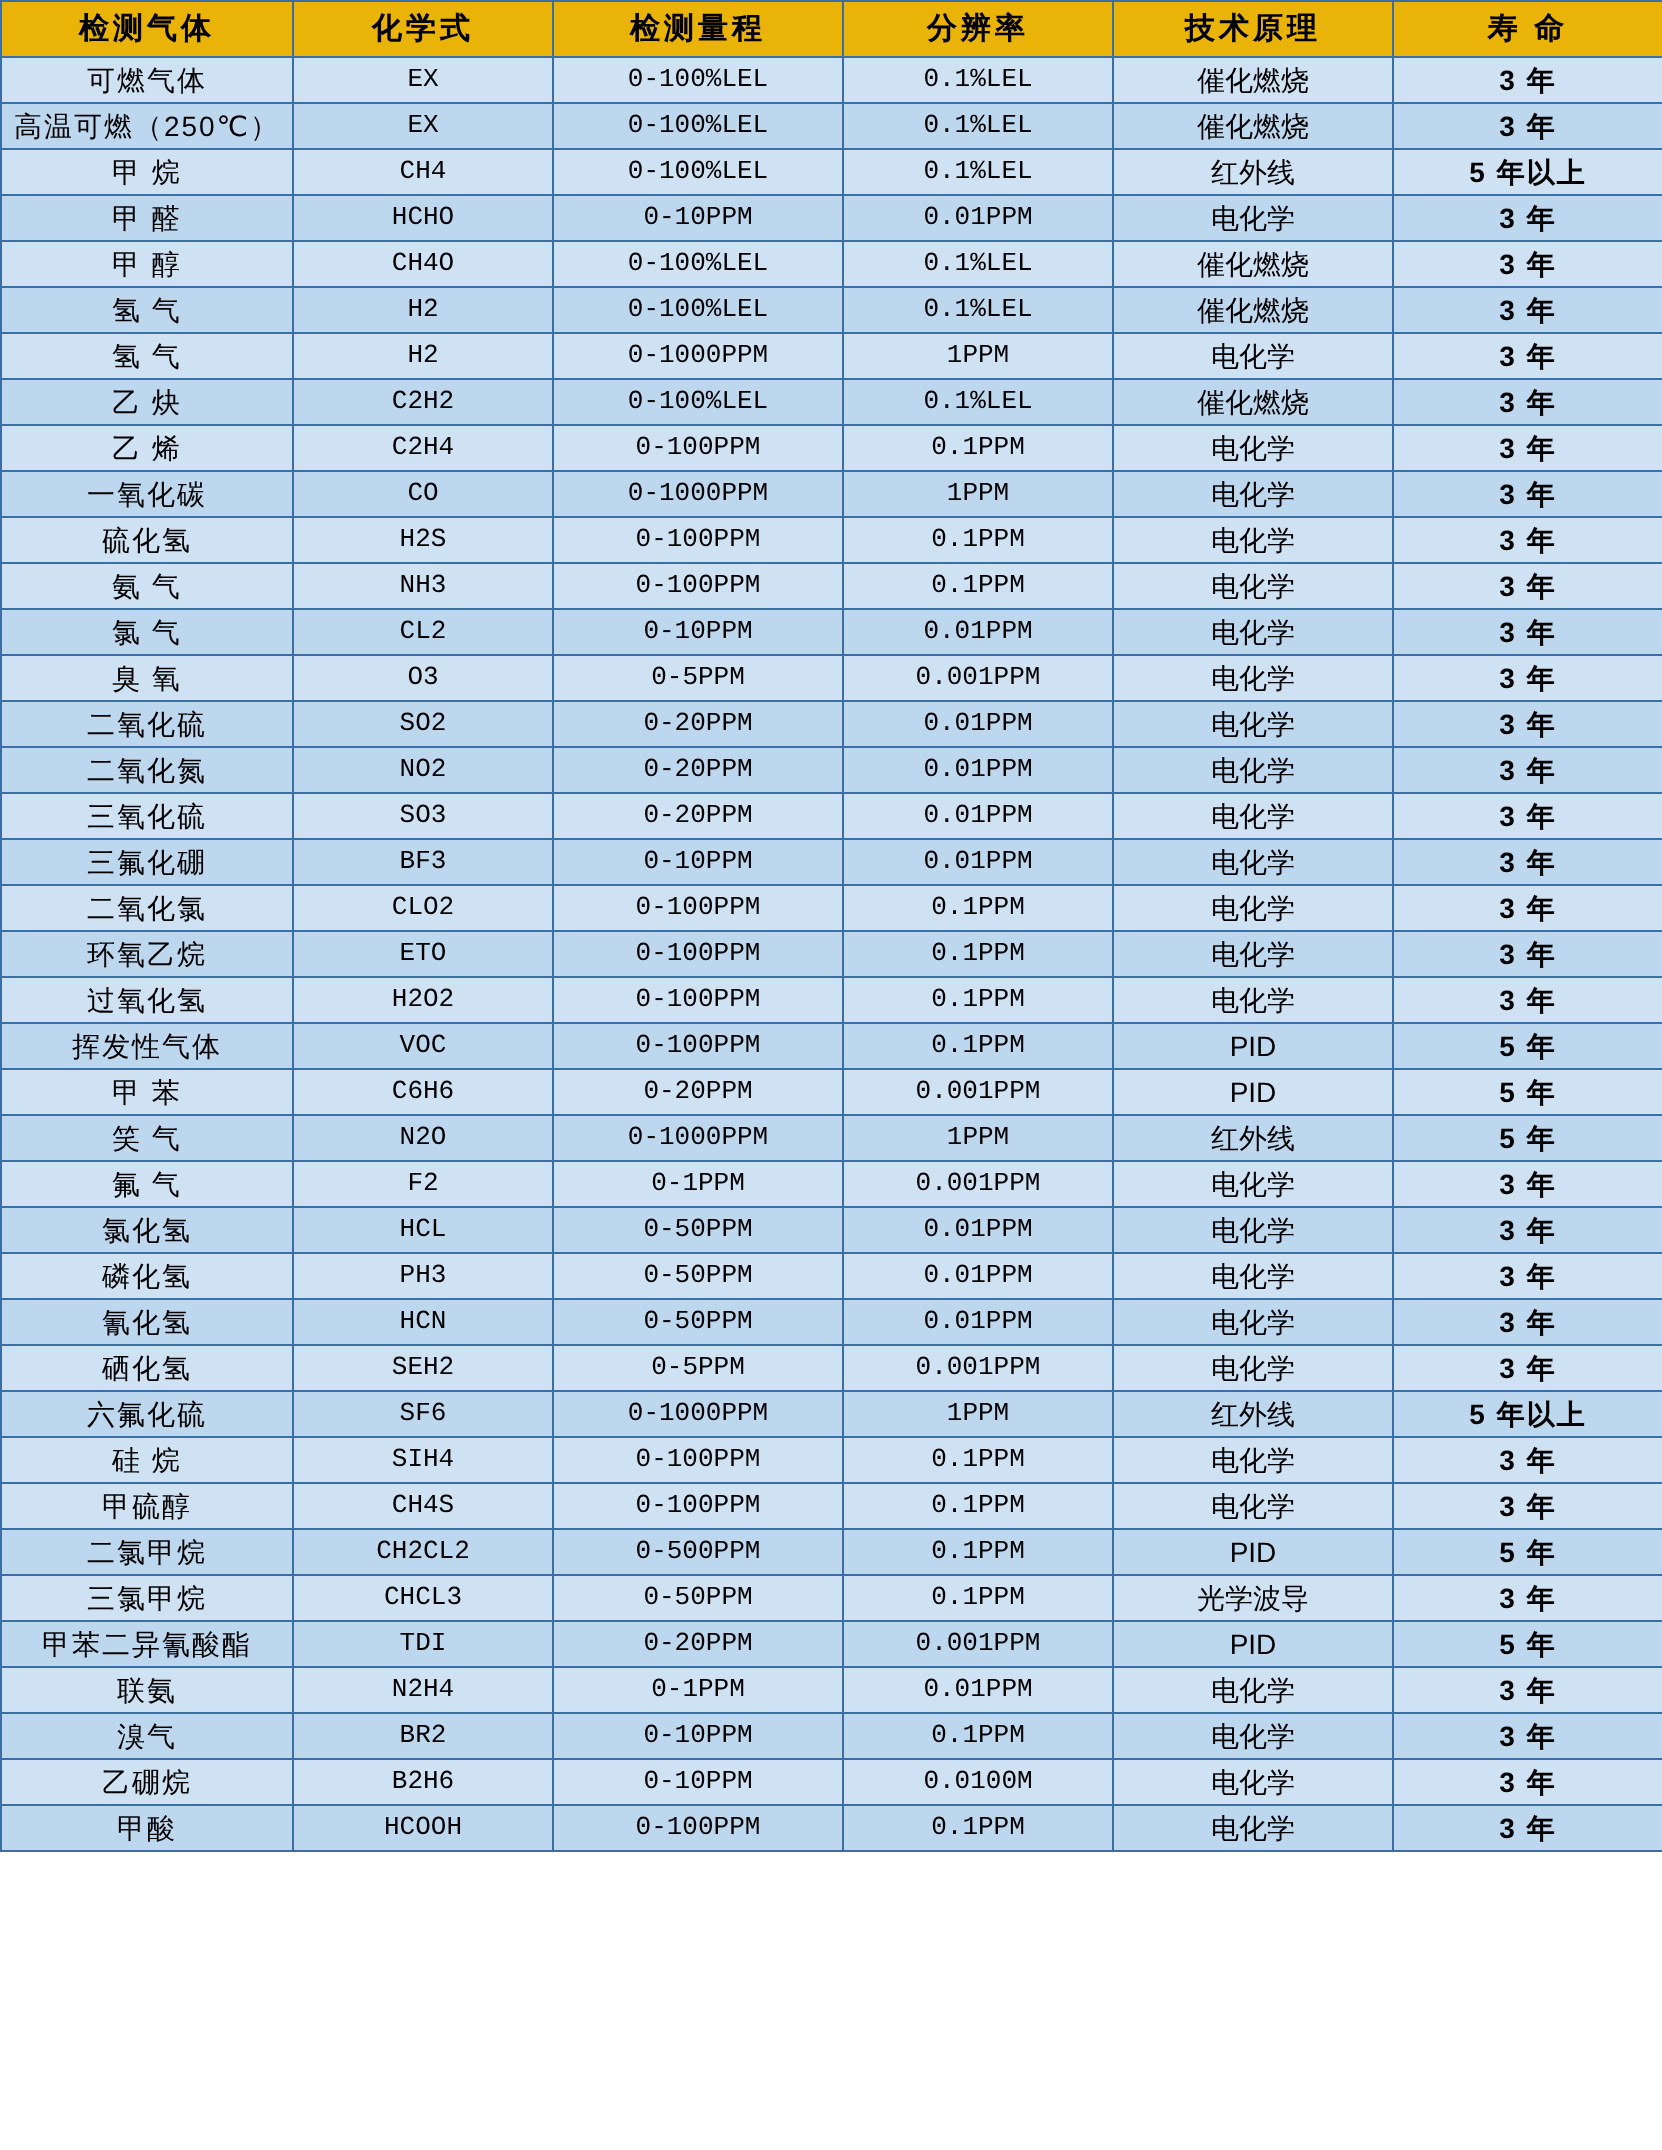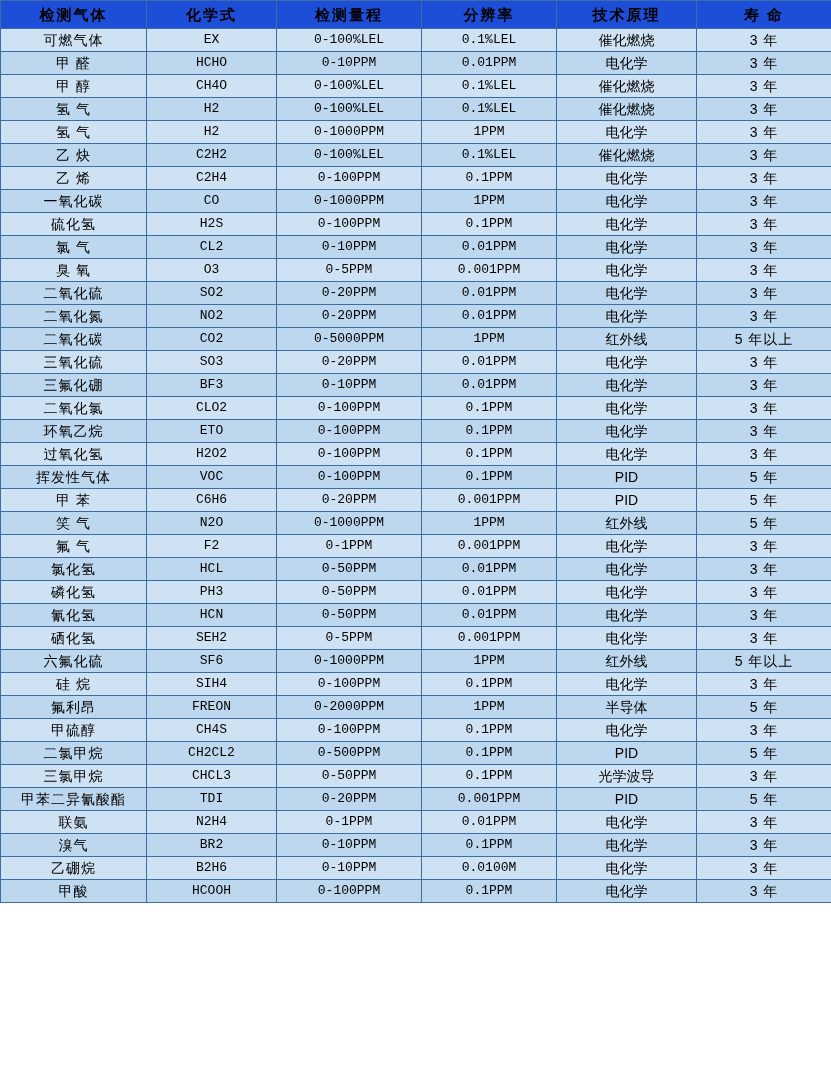--- a/index.html
+++ b/index.html
@@ -22,21 +22,21 @@
     vertical-align: middle;
     color: #000000;
     font-weight: normal;
     padding: 0;
     height: 22px;
     line-height: 22px;
     overflow: hidden;
     white-space: nowrap;
   }
   #gas-table thead th {
-    background: #1d4ed8;
+    background: #eab308;
     font-size: 15px;
     font-weight: bold;
     letter-spacing: 2px;
     height: 27px;
     line-height: 27px;
   }
   #gas-table tbody tr.odd td {
     background: #cfe2f3;
   }
   #gas-table tbody tr.even td {
@@ -51,20 +51,21 @@
   #gas-table td.c-res {
     font-size: 13px;
     font-family: "Liberation Mono", "DejaVu Sans Mono", monospace;
   }
   #gas-table td.c-principle,
   #gas-table td.c-life {
     font-size: 14px;
   }
   #gas-table td.c-life {
     letter-spacing: 1px;
+    font-weight: bold;
   }
   col.w-name { width: 146px; }
   col.w-formula { width: 130px; }
   col.w-range { width: 145px; }
   col.w-res { width: 135px; }
   col.w-principle { width: 140px; }
   col.w-life { width: 135px; }
 </style>
 </head>
 <body>
@@ -91,20 +92,36 @@
   <tbody id="tbody">
       <tr class="odd">
         <td class="c-name">可燃气体</td>
         <td class="c-formula">EX</td>
         <td class="c-range">0-100%LEL</td>
         <td class="c-res">0.1%LEL</td>
         <td class="c-principle">催化燃烧</td>
         <td class="c-life">3 年</td>
       </tr>
       <tr class="even">
+        <td class="c-name">高温可燃（250℃）</td>
+        <td class="c-formula">EX</td>
+        <td class="c-range">0-100%LEL</td>
+        <td class="c-res">0.1%LEL</td>
+        <td class="c-principle">催化燃烧</td>
+        <td class="c-life">3 年</td>
+      </tr>
+      <tr class="odd">
+        <td class="c-name">甲 烷</td>
+        <td class="c-formula">CH4</td>
+        <td class="c-range">0-100%LEL</td>
+        <td class="c-res">0.1%LEL</td>
+        <td class="c-principle">红外线</td>
+        <td class="c-life">5 年以上</td>
+      </tr>
+      <tr class="even">
         <td class="c-name">甲 醛</td>
         <td class="c-formula">HCHO</td>
         <td class="c-range">0-10PPM</td>
         <td class="c-res">0.01PPM</td>
         <td class="c-principle">电化学</td>
         <td class="c-life">3 年</td>
       </tr>
       <tr class="odd">
         <td class="c-name">甲 醇</td>
         <td class="c-formula">CH4O</td>
@@ -154,20 +171,28 @@
         <td class="c-life">3 年</td>
       </tr>
       <tr class="odd">
         <td class="c-name">硫化氢</td>
         <td class="c-formula">H2S</td>
         <td class="c-range">0-100PPM</td>
         <td class="c-res">0.1PPM</td>
         <td class="c-principle">电化学</td>
         <td class="c-life">3 年</td>
       </tr>
+      <tr class="odd">
+        <td class="c-name">氨 气</td>
+        <td class="c-formula">NH3</td>
+        <td class="c-range">0-100PPM</td>
+        <td class="c-res">0.1PPM</td>
+        <td class="c-principle">电化学</td>
+        <td class="c-life">3 年</td>
+      </tr>
       <tr class="even">
         <td class="c-name">氯 气</td>
         <td class="c-formula">CL2</td>
         <td class="c-range">0-10PPM</td>
         <td class="c-res">0.01PPM</td>
         <td class="c-principle">电化学</td>
         <td class="c-life">3 年</td>
       </tr>
       <tr class="odd">
         <td class="c-name">臭 氧</td>
@@ -185,28 +210,20 @@
         <td class="c-principle">电化学</td>
         <td class="c-life">3 年</td>
       </tr>
       <tr class="even">
         <td class="c-name">二氧化氮</td>
         <td class="c-formula">NO2</td>
         <td class="c-range">0-20PPM</td>
         <td class="c-res">0.01PPM</td>
         <td class="c-principle">电化学</td>
         <td class="c-life">3 年</td>
-      </tr>
-      <tr class="even">
-        <td class="c-name">二氧化碳</td>
-        <td class="c-formula">CO2</td>
-        <td class="c-range">0-5000PPM</td>
-        <td class="c-res">1PPM</td>
-        <td class="c-principle">红外线</td>
-        <td class="c-life">5 年以上</td>
       </tr>
       <tr class="odd">
         <td class="c-name">三氧化硫</td>
         <td class="c-formula">SO3</td>
         <td class="c-range">0-20PPM</td>
         <td class="c-res">0.01PPM</td>
         <td class="c-principle">电化学</td>
         <td class="c-life">3 年</td>
       </tr>
       <tr class="even">
@@ -314,28 +331,20 @@
         <td class="c-life">5 年以上</td>
       </tr>
       <tr class="odd">
         <td class="c-name">硅 烷</td>
         <td class="c-formula">SIH4</td>
         <td class="c-range">0-100PPM</td>
         <td class="c-res">0.1PPM</td>
         <td class="c-principle">电化学</td>
         <td class="c-life">3 年</td>
       </tr>
-      <tr class="even">
-        <td class="c-name">氟利昂</td>
-        <td class="c-formula">FREON</td>
-        <td class="c-range">0-2000PPM</td>
-        <td class="c-res">1PPM</td>
-        <td class="c-principle">半导体</td>
-        <td class="c-life">5 年</td>
-      </tr>
       <tr class="odd">
         <td class="c-name">甲硫醇</td>
         <td class="c-formula">CH4S</td>
         <td class="c-range">0-100PPM</td>
         <td class="c-res">0.1PPM</td>
         <td class="c-principle">电化学</td>
         <td class="c-life">3 年</td>
       </tr>
       <tr class="even">
         <td class="c-name">二氯甲烷</td>

